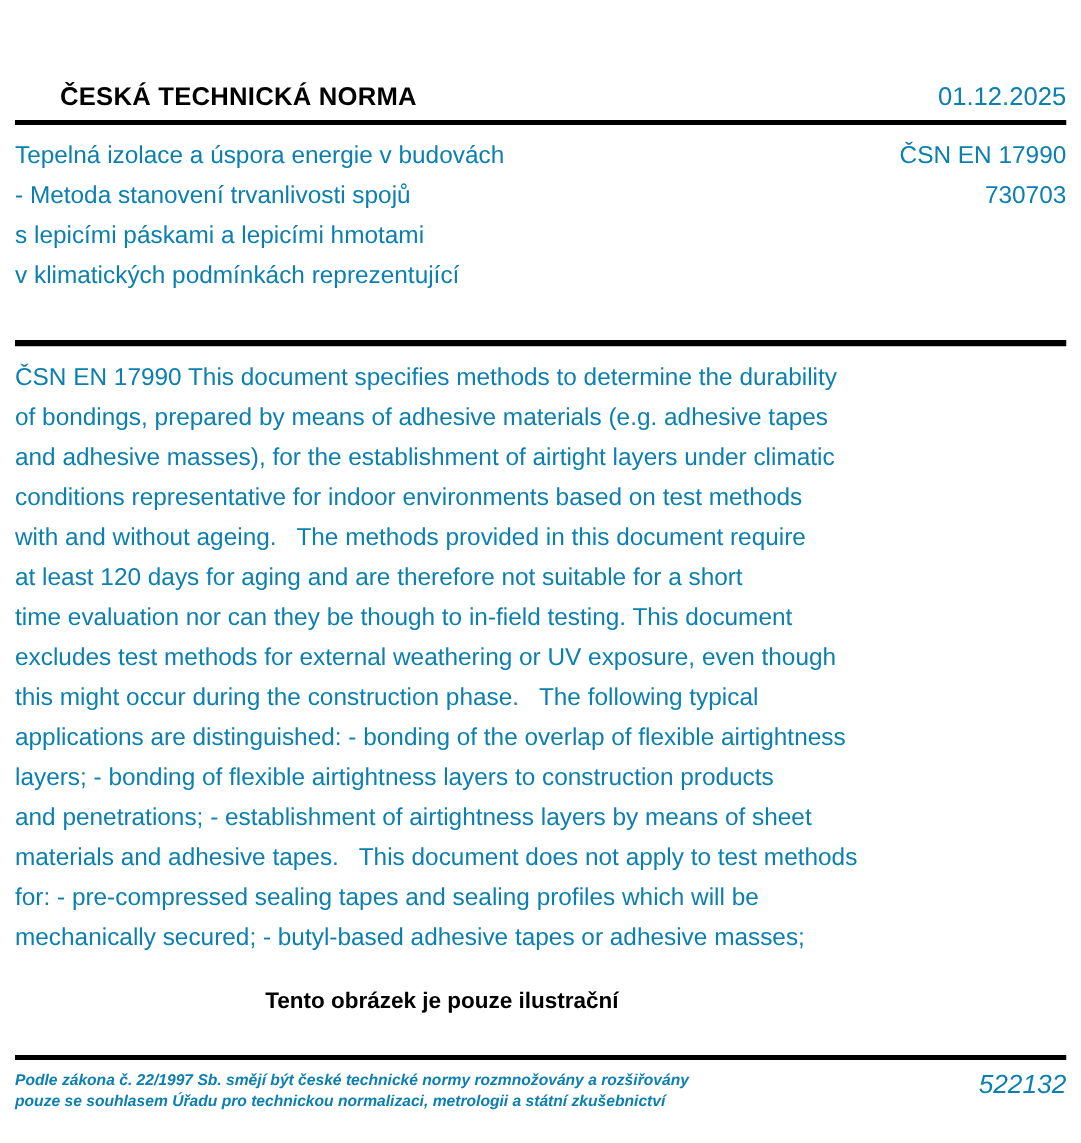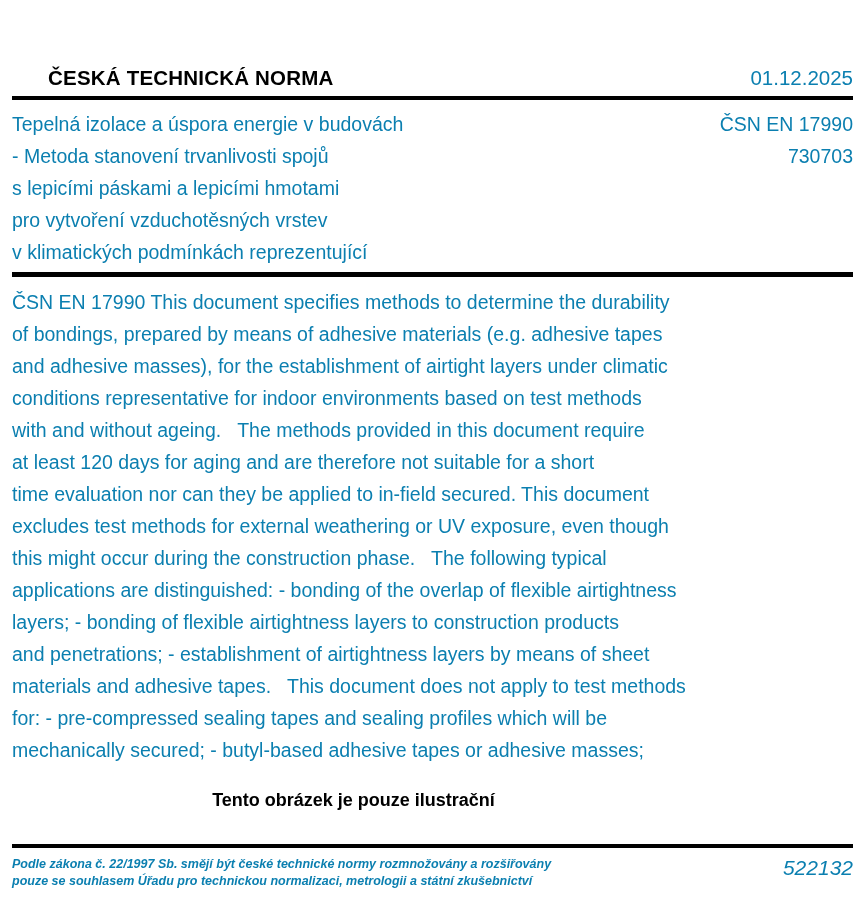--- a/index.html
+++ b/index.html
@@ -143,39 +143,35 @@
     </div>
     <div class="title-line">
       <span class="title-left">- Metoda stanovení trvanlivosti spojů</span>
       <span class="title-right">730703</span>
     </div>
     <div class="title-line">
       <span class="title-left">s lepicími páskami a lepicími hmotami</span>
       <span class="title-right"></span>
     </div>
     <div class="title-line">
-      <span class="title-left">pro vytvoření vzduchotěsných vrstev</span>
-      <span class="title-right"></span>
-    </div>
-    <div class="title-line">
       <span class="title-left">v klimatických podmínkách reprezentující</span>
       <span class="title-right"></span>
     </div>
   </div>
 
   <div class="rule rule-mid"></div>
 
   <div class="abstract">
     <div>ČSN EN 17990 This document specifies methods to determine the durability</div>
     <div>of bondings, prepared by means of adhesive materials (e.g. adhesive tapes</div>
     <div>and adhesive masses), for the establishment of airtight layers under climatic</div>
     <div>conditions representative for indoor environments based on test methods</div>
     <div>with and without ageing.   The methods provided in this document require</div>
     <div>at least 120 days for aging and are therefore not suitable for a short</div>
-    <div>time evaluation nor can they be applied to in-field secured. This document</div>
+    <div>time evaluation nor can they be though to in-field testing. This document</div>
     <div>excludes test methods for external weathering or UV exposure, even though</div>
     <div>this might occur during the construction phase.   The following typical</div>
     <div>applications are distinguished: - bonding of the overlap of flexible airtightness</div>
     <div>layers; - bonding of flexible airtightness layers to construction products</div>
     <div>and penetrations; - establishment of airtightness layers by means of sheet</div>
     <div>materials and adhesive tapes.   This document does not apply to test methods</div>
     <div>for: - pre-compressed sealing tapes and sealing profiles which will be</div>
     <div>mechanically secured; - butyl-based adhesive tapes or adhesive masses;</div>
   </div>
 

